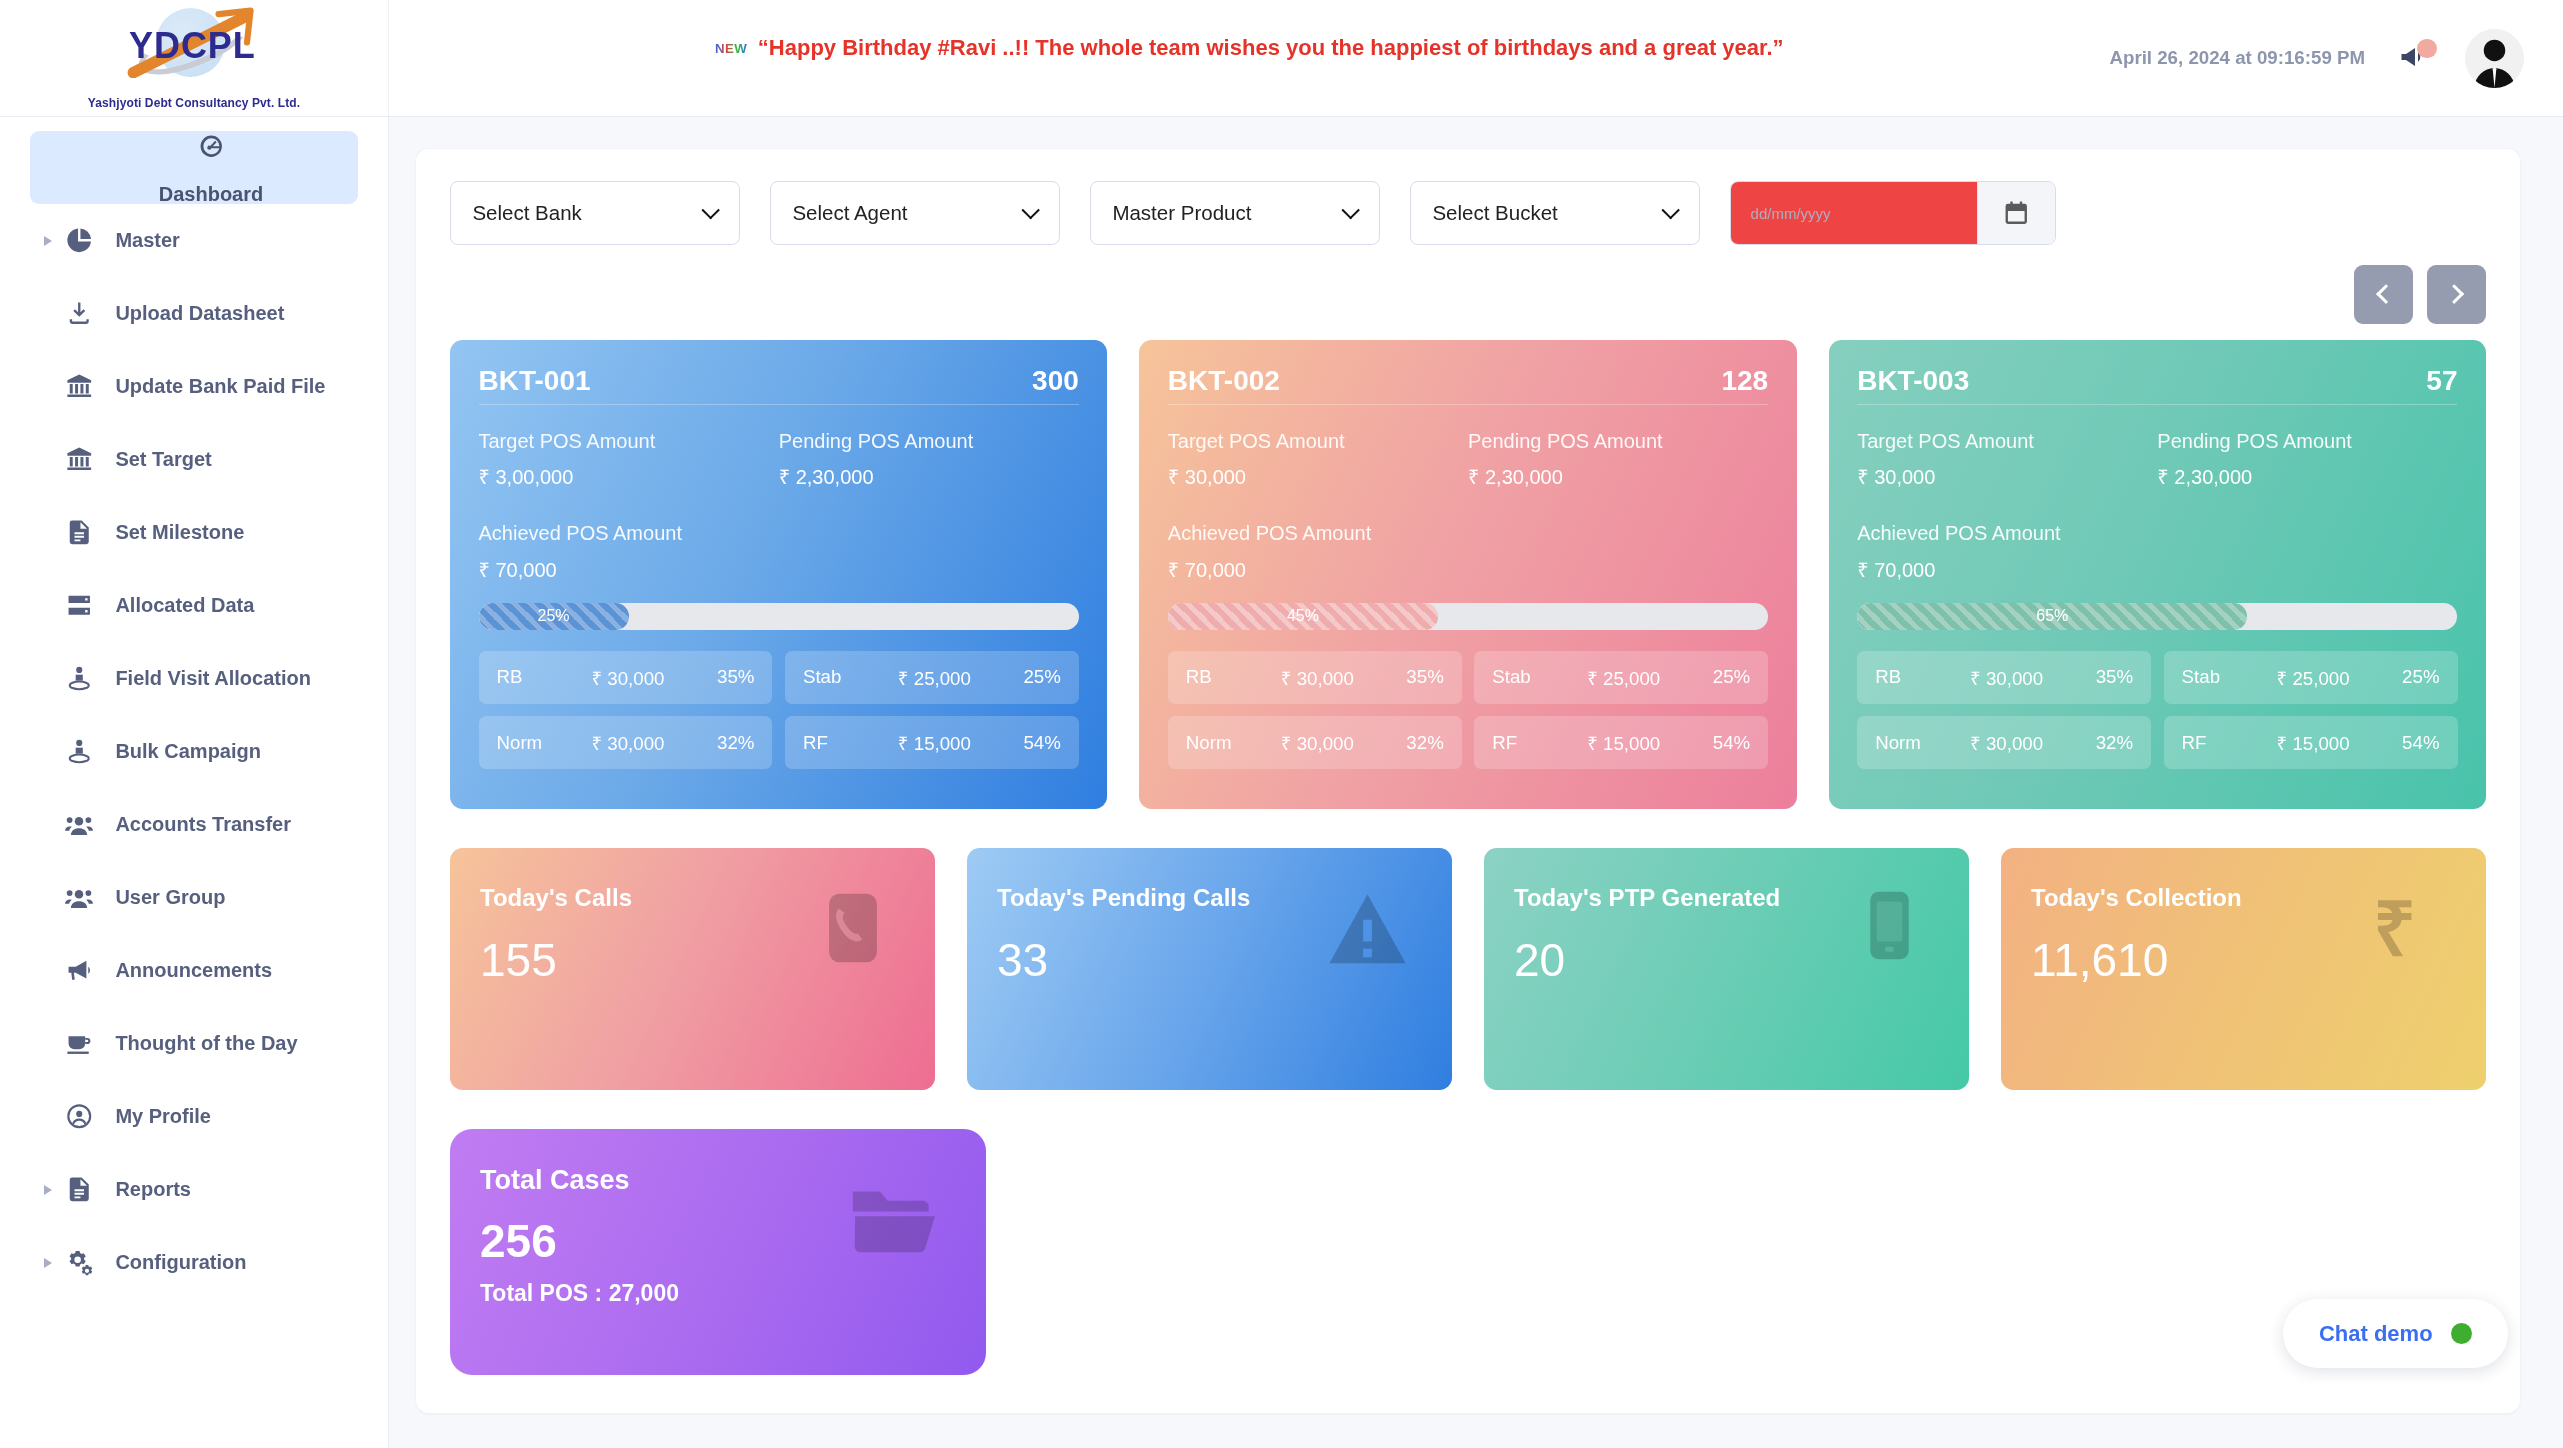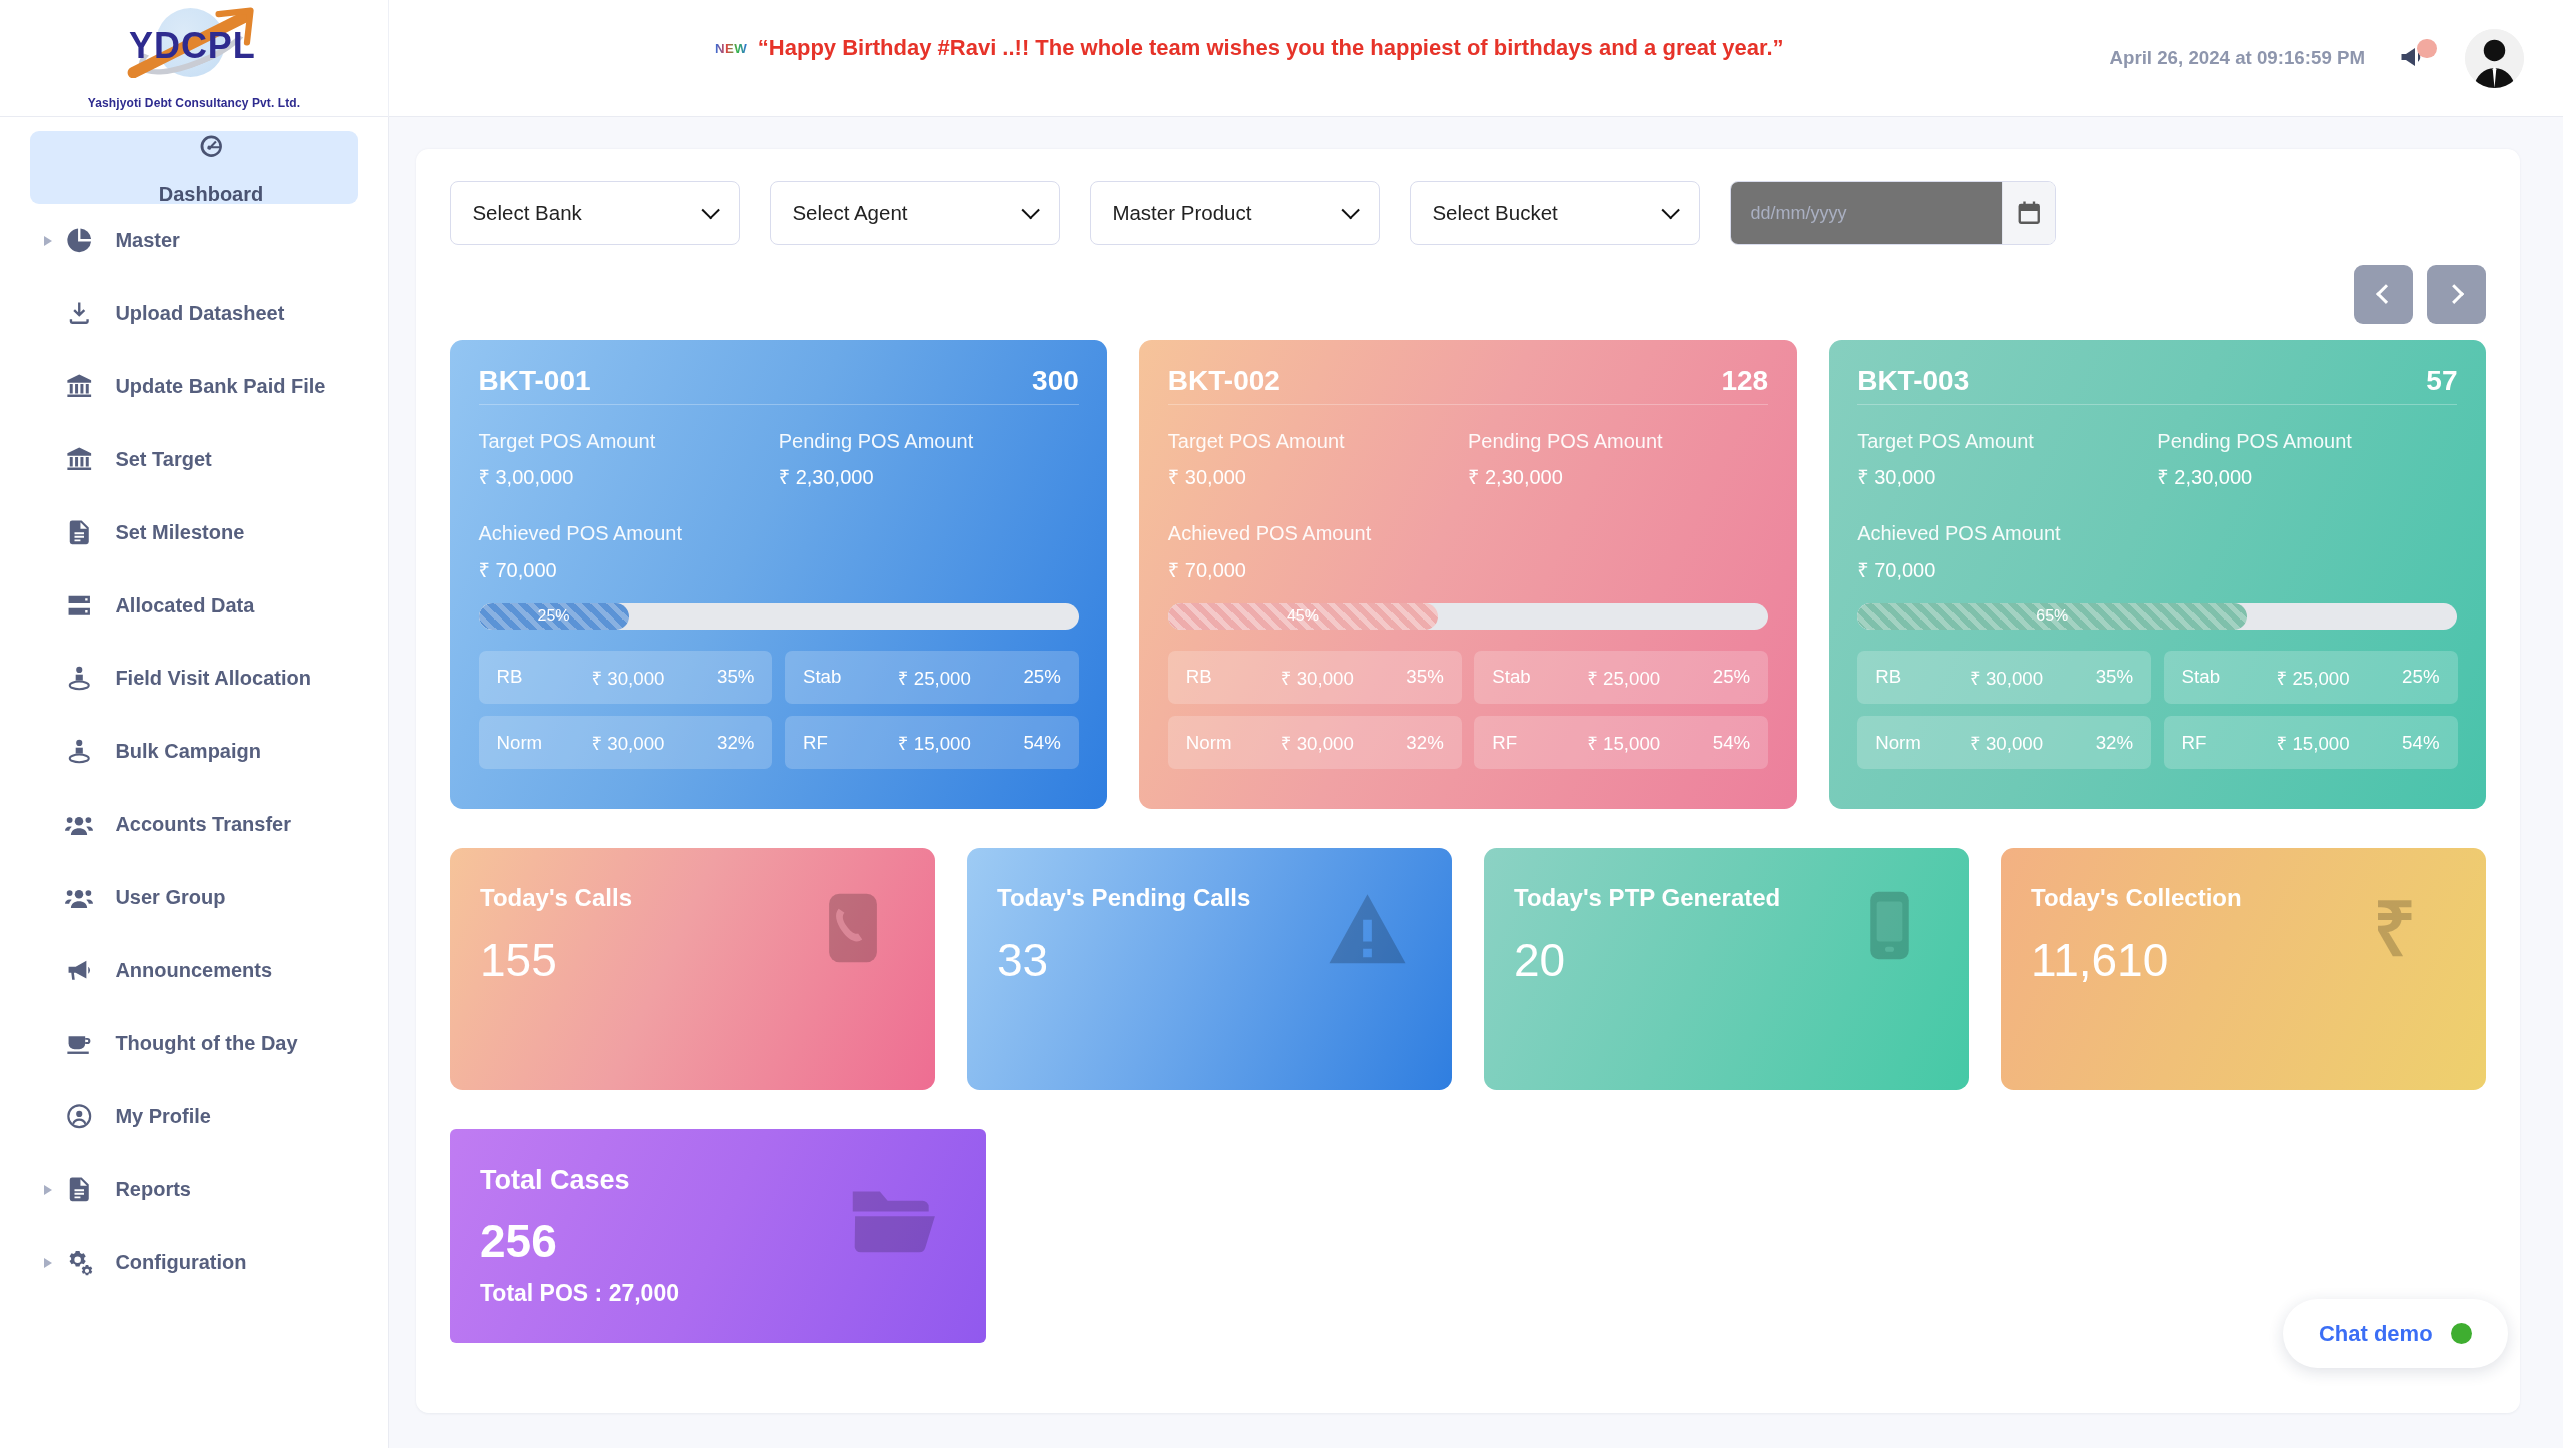--- a/index.html
+++ b/index.html
@@ -134,22 +134,22 @@
     width: 13.3px; height: 13.3px;
     border-right: 2.7px solid #111; border-bottom: 2.7px solid #111;
     transform: translateY(-70%) rotate(45deg);
   }
   .datewrap {
     display: flex; width: 326px; height: 64px;
     border: 1.4px solid #d9dced; border-radius: 8px; overflow: hidden;
   }
   .dateinput {
     flex: 1; border: none; outline: none; padding: 0 19.6px;
-    font-size: 18px; font-family: "Liberation Sans", sans-serif;
-    color: #222; background: #737373;
+    font-size: 15px; font-family: "Liberation Sans", sans-serif;
+    color: #222; background: #ef4444;
   }
   .dateinput::placeholder { color: #aab0c2; }
   .datebtn {
     width: 78px; background: #f4f5f8;
     border-left: 1.4px solid #e3e6ef;
     display: flex; align-items: center; justify-content: center;
     cursor: pointer;
   }
 
   
@@ -237,21 +237,21 @@
   .kpi-title { font-size: 24px; font-weight: bold; }
   .kpi-value { font-size: 46px; font-weight: normal; margin-top: 21.4px; }
   .kpi-icon {
     position: absolute; right: 41px; top: 39px;
     opacity: .20; color: #000;
   }
 
   
   .totals { display: flex; gap: 32px; margin-top: 39px; }
   .total-card {
-    width: 536px; height: 214px; border-radius: 6px;
+    width: 536px; height: 246px; border-radius: 22px;
     background: linear-gradient(115deg,#c07cf2 0%,#ac6cf0 50%,#9159ee 100%);
     color: #fff; padding: 36px 30px; position: relative; overflow: hidden;
   }
   .total-title { font-size: 27px; font-weight: bold; }
   .total-value { font-size: 46px; font-weight: bold; margin-top: 18px; }
   .total-sub { font-size: 23px; font-weight: bold; margin-top: 12.5px; }
   .total-icon { position: absolute; right: 48px; top: 43px; opacity: .18; color: #000; }
 
   
   .chat {

